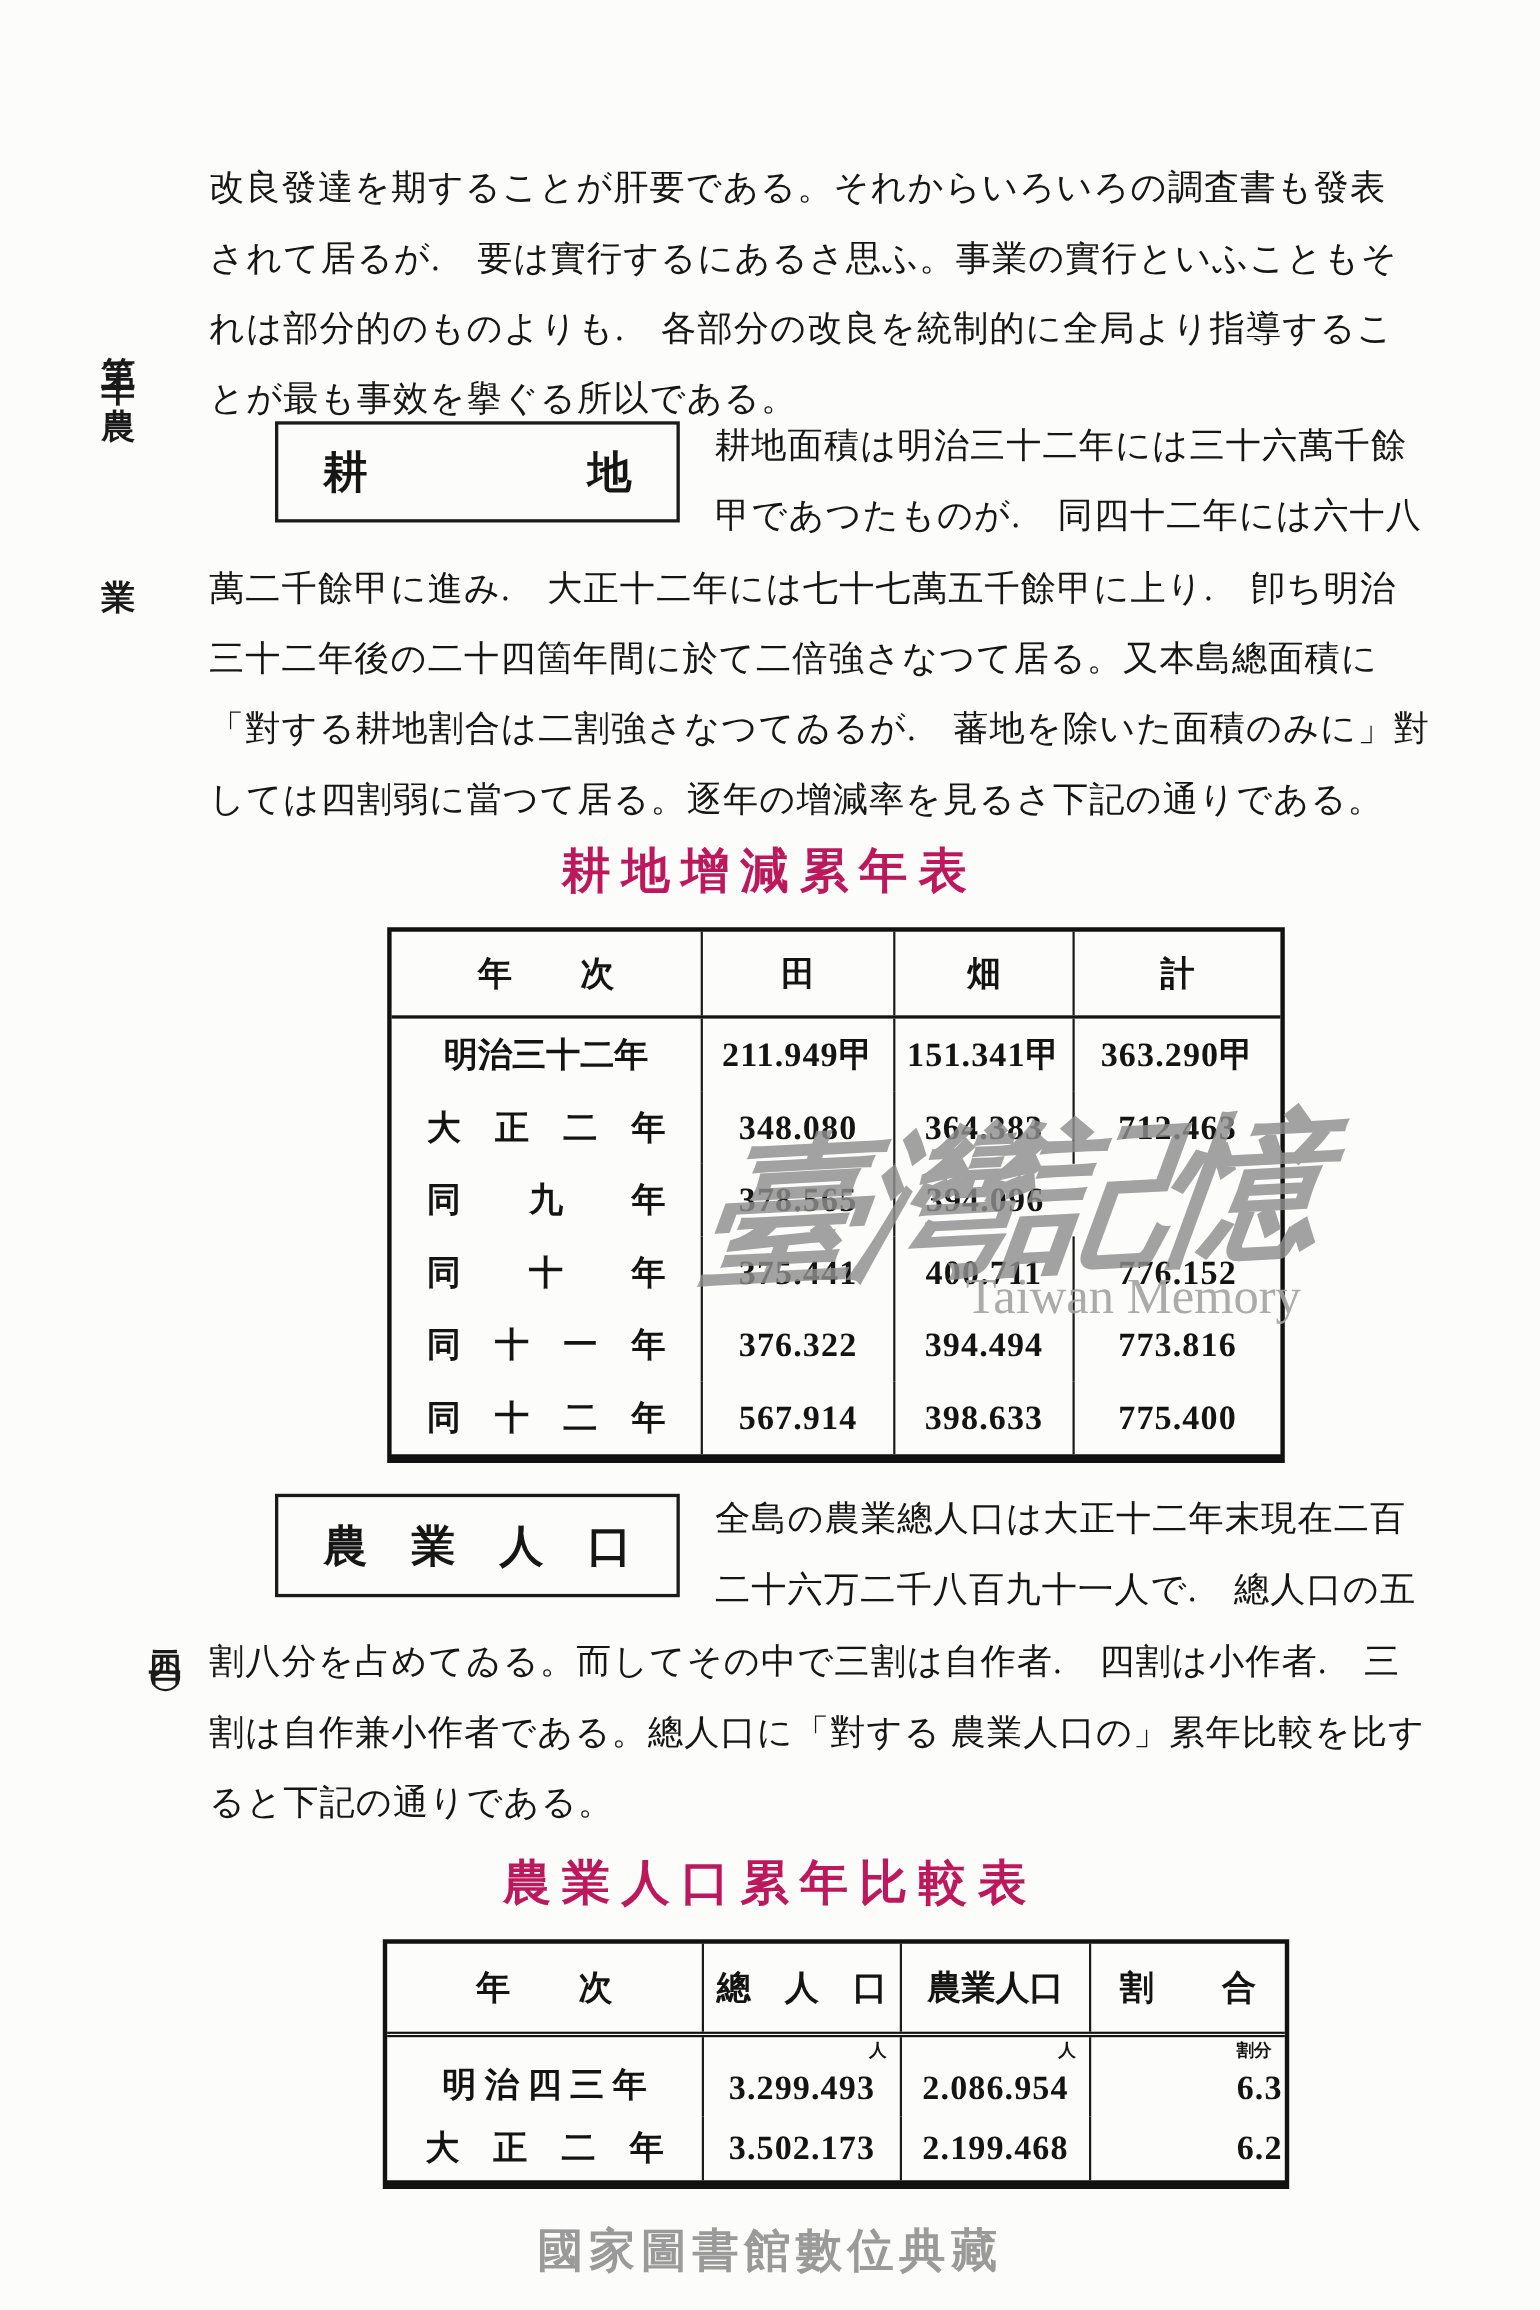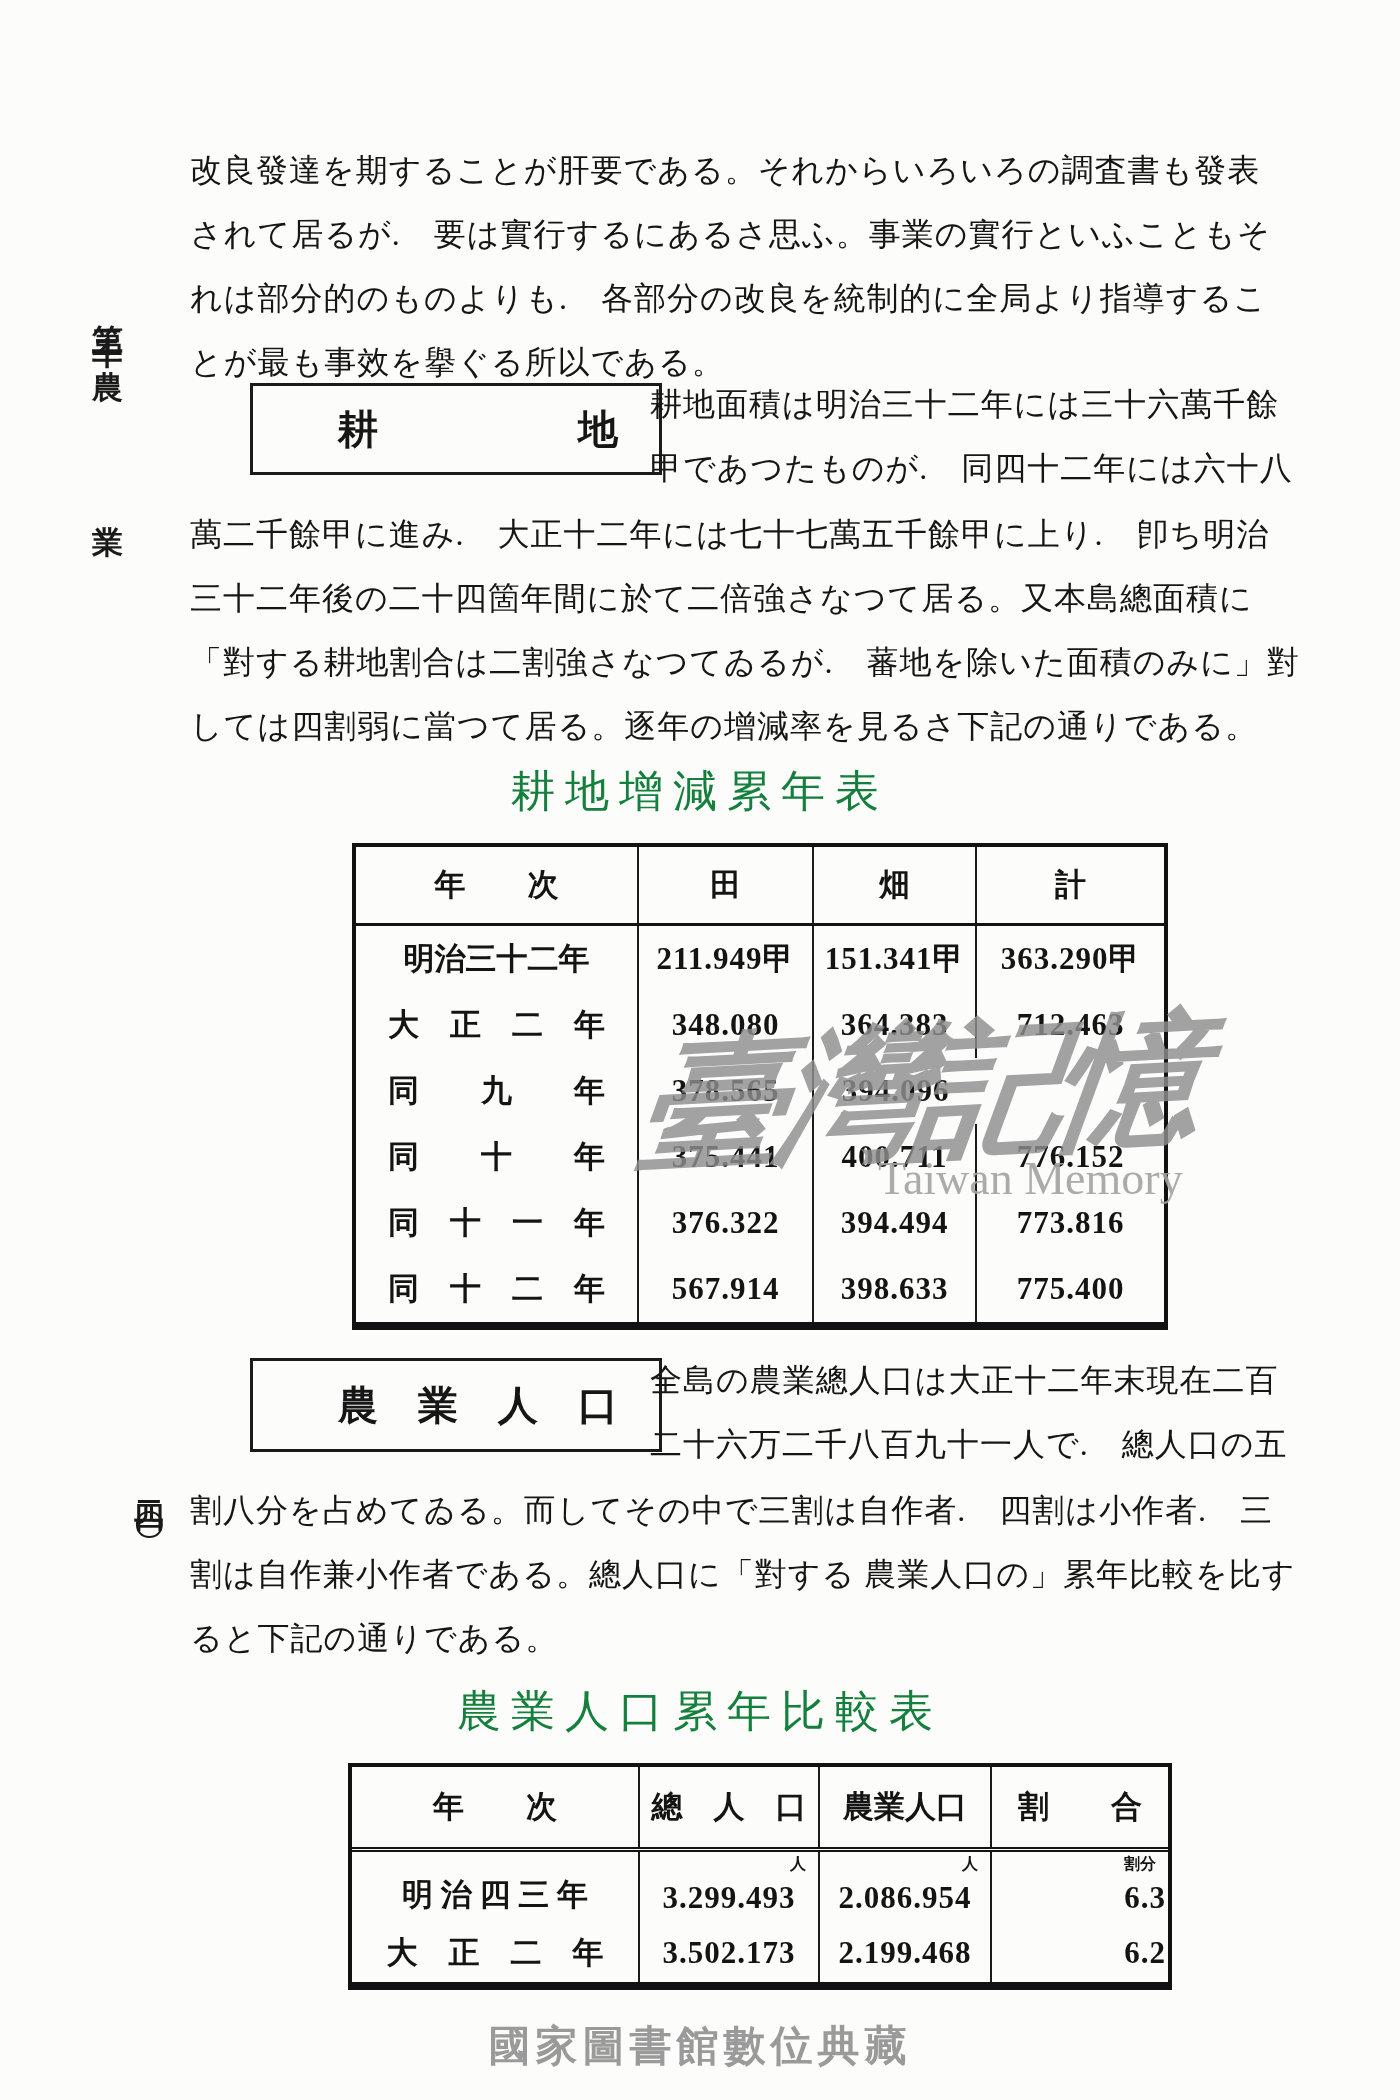--- a/index.html
+++ b/index.html
@@ -34,30 +34,29 @@
   .b-body1{left:190px;top:502px;}
   .b-beside2{left:650px;top:1348px;}
   .b-body2{left:190px;top:1478px;}
   
   .label-box{
     position:absolute;
     border:3px solid #1b1b1b;
     display:flex;align-items:center;justify-content:center;
     font-size:40px;font-weight:bold;
     white-space:nowrap;
-    padding-left:44px;
   }
   .box-koch{left:250px;top:383px;width:362px;height:86px;}
   .box-pop{left:250px;top:1358px;width:362px;height:88px;}
   
   .tbl-title{
     position:absolute;left:0;width:100%;
     text-align:center;
-    font-size:44px;font-weight:normal;letter-spacing:10px;
-    color:#15803d;
+    font-size:44px;font-weight:bold;letter-spacing:10px;
+    color:#be185d;
   }
   .title1{top:762px;}
   .title2{top:1682px;}
   
   .tbl{
     position:absolute;
     border:4px solid #121212;
     border-bottom-width:8px;
     background:transparent;
     margin-left:12px;

